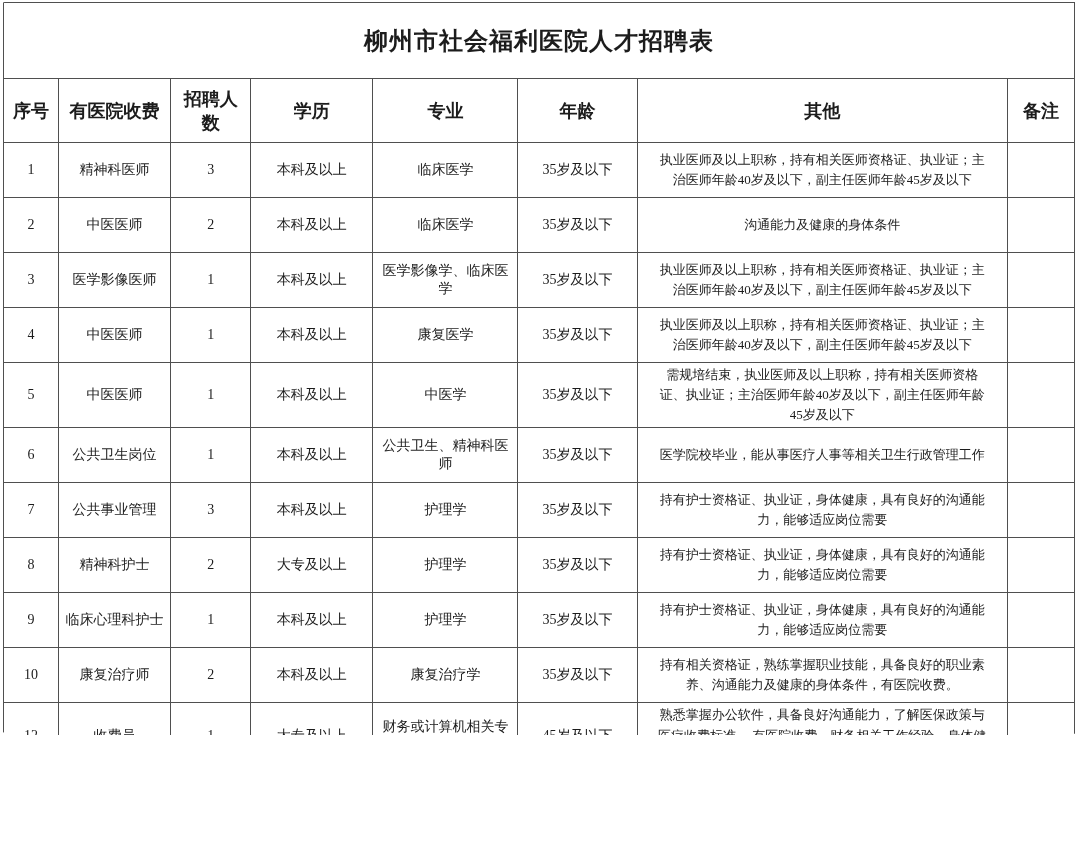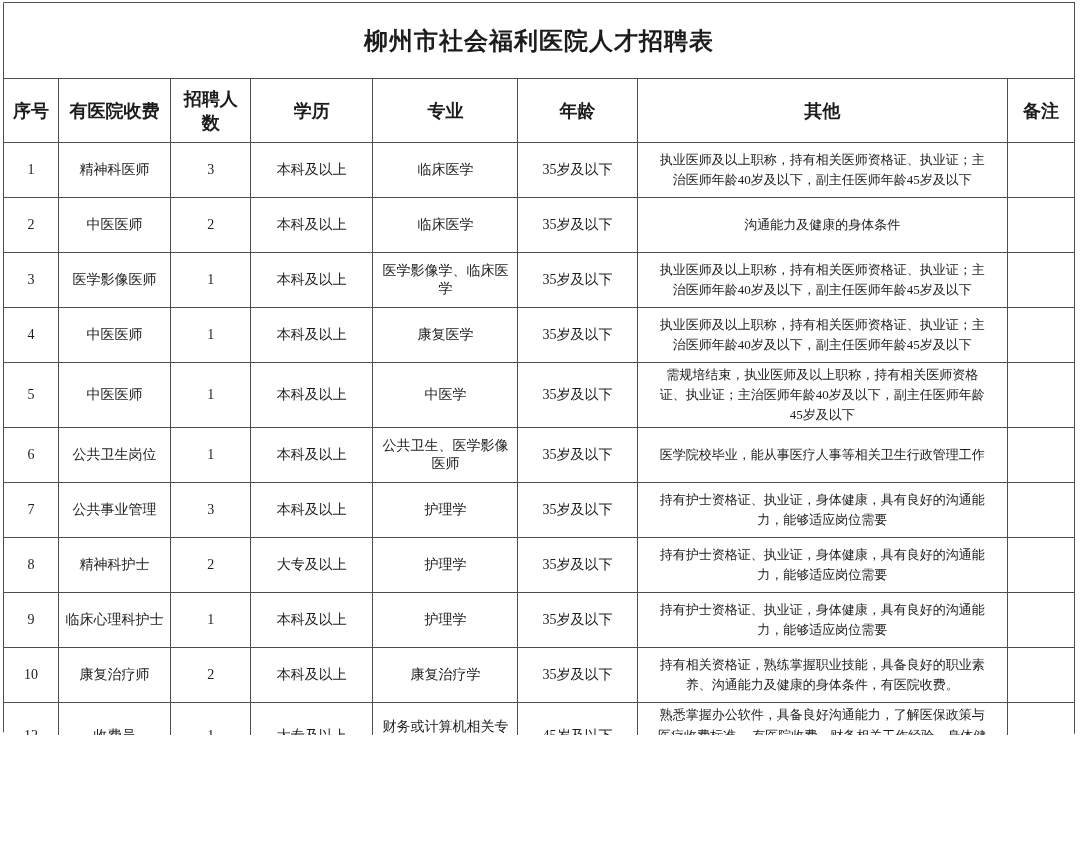--- a/index.html
+++ b/index.html
@@ -138,21 +138,21 @@
           <td>中医学</td>
           <td>35岁及以下</td>
           <td class="other-cell">需规培结束，执业医师及以上职称，持有相关医师资格证、执业证；主治医师年龄40岁及以下，副主任医师年龄45岁及以下</td>
           <td></td>
         </tr>
         <tr class="data-row">
           <td>6</td>
           <td>公共卫生岗位</td>
           <td>1</td>
           <td>本科及以上</td>
-          <td>公共卫生、医学影像医师</td>
+          <td>公共卫生、精神科医师</td>
           <td>35岁及以下</td>
           <td class="other-cell">医学院校毕业，能从事医疗人事等相关卫生行政管理工作</td>
           <td></td>
         </tr>
         <tr class="data-row">
           <td>7</td>
           <td>公共事业管理</td>
           <td>3</td>
           <td>本科及以上</td>
           <td>护理学</td>

